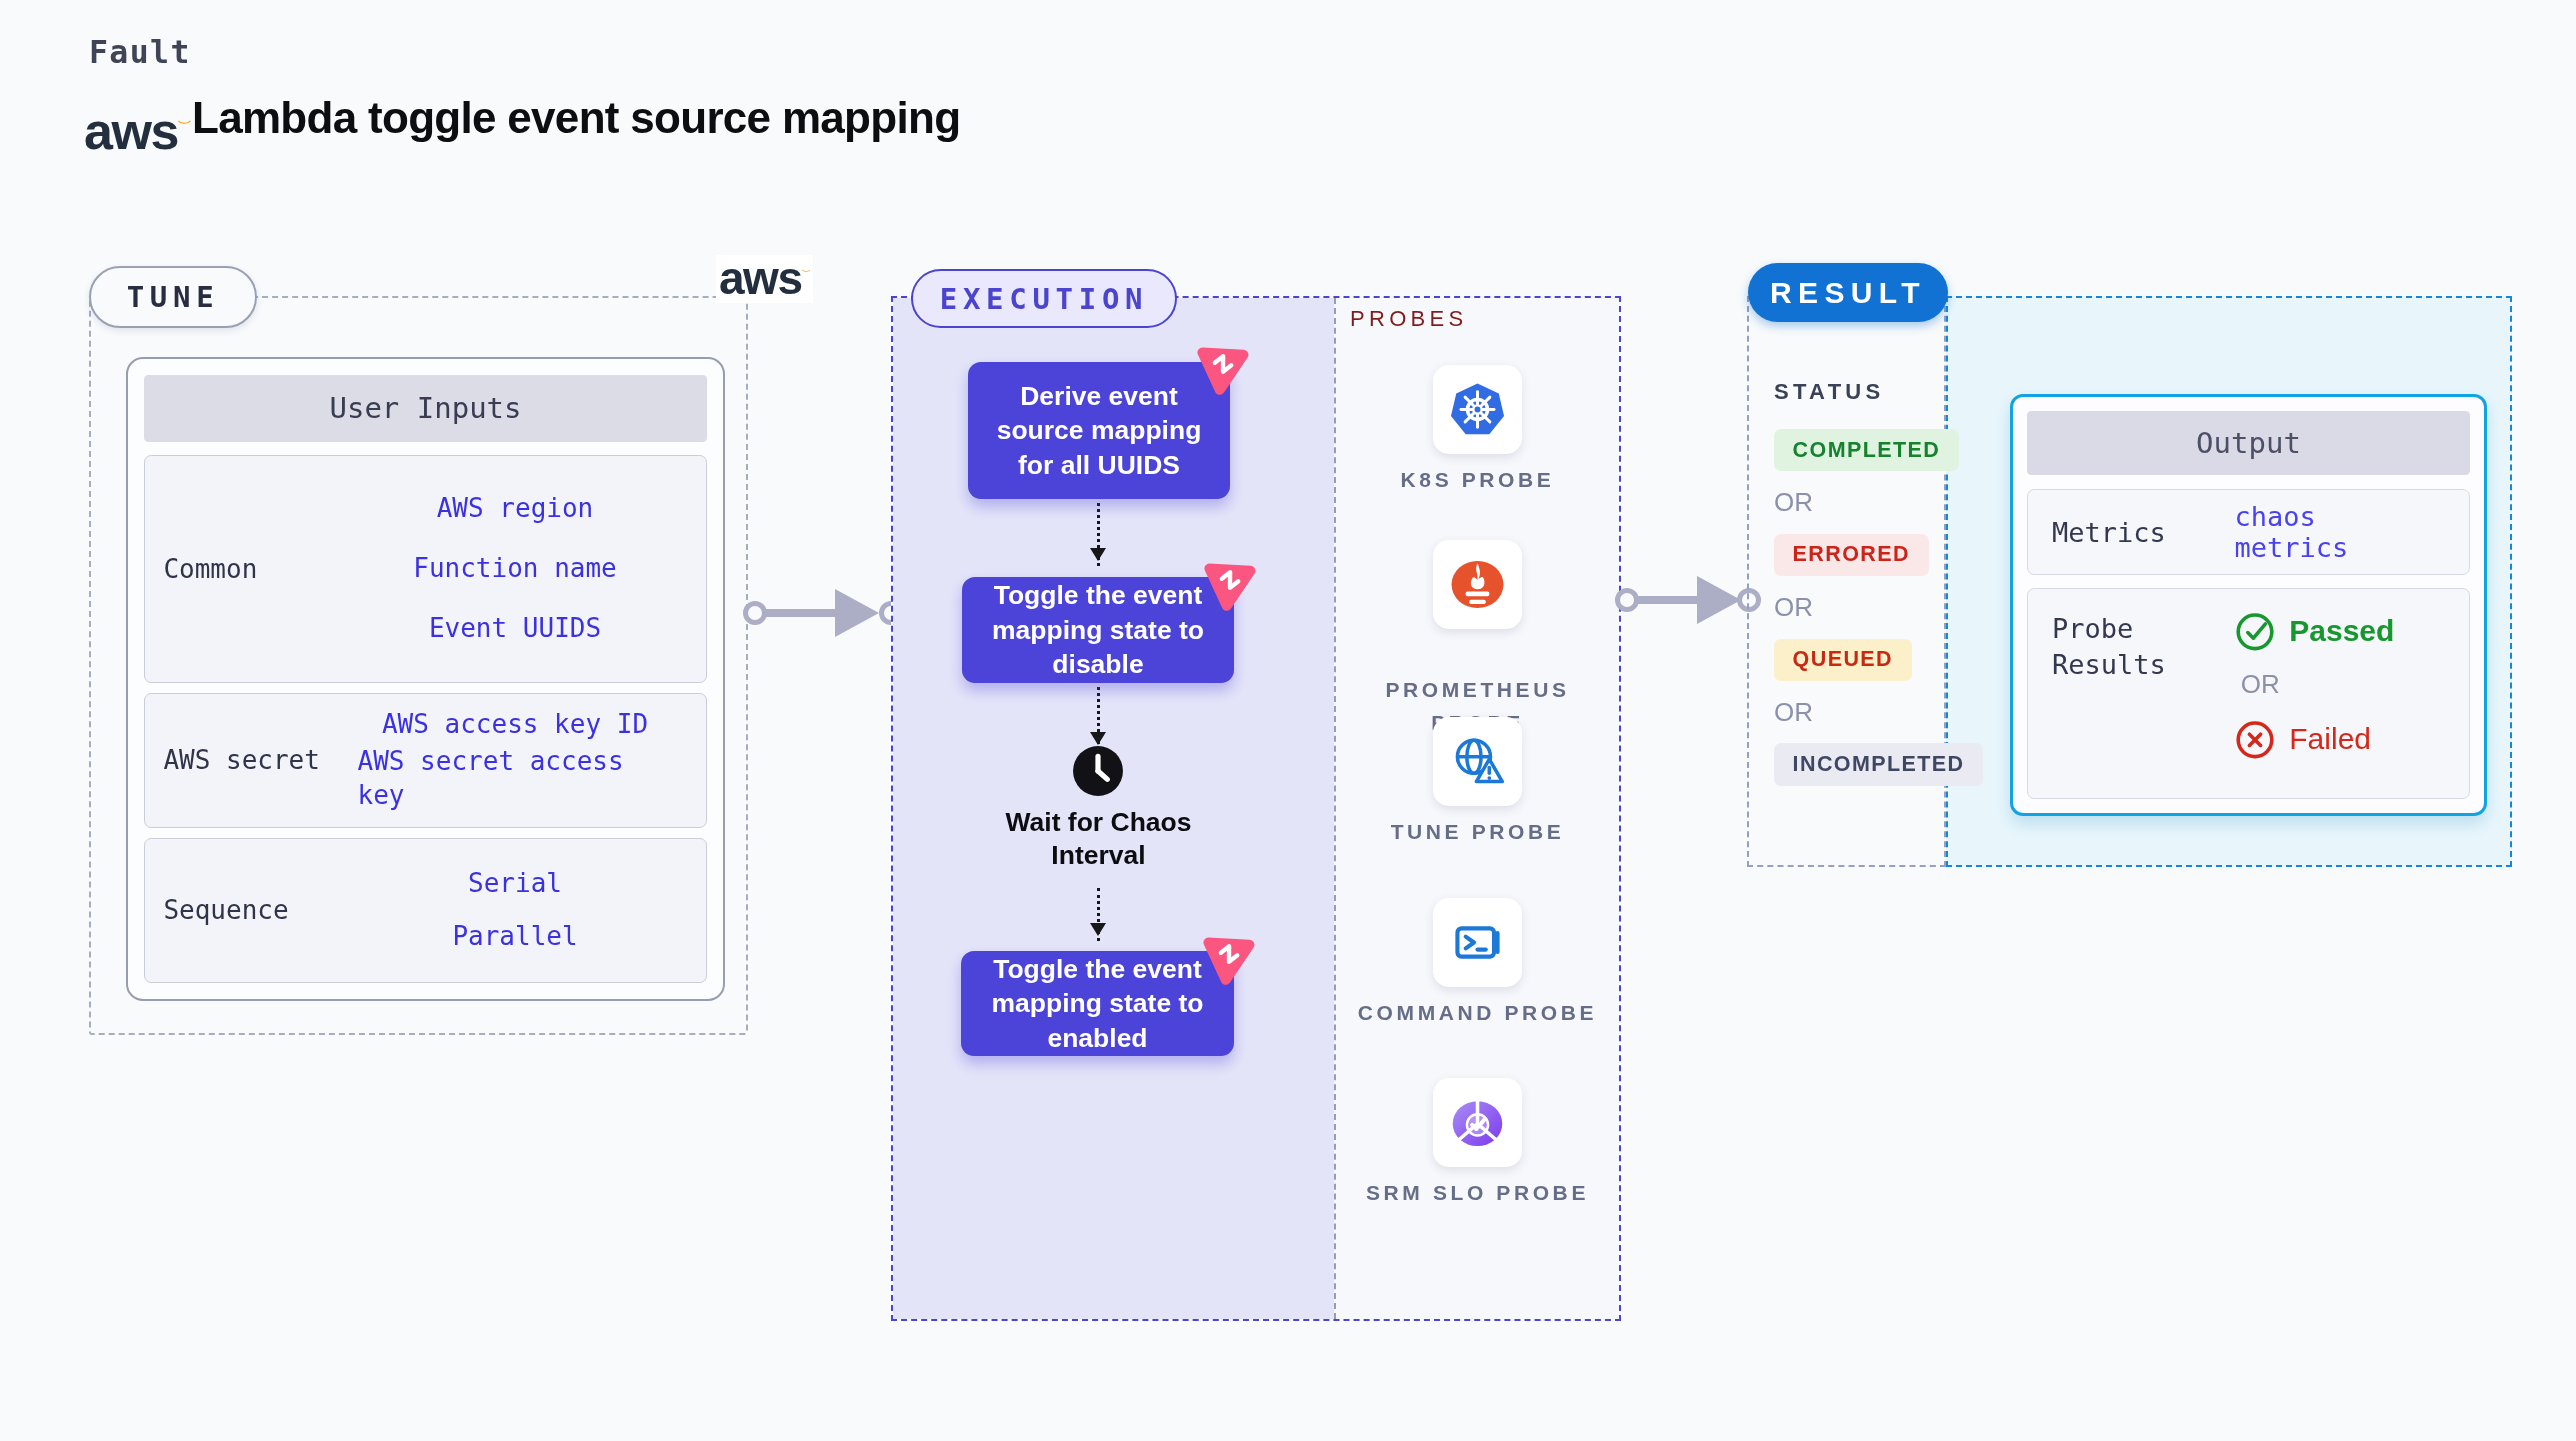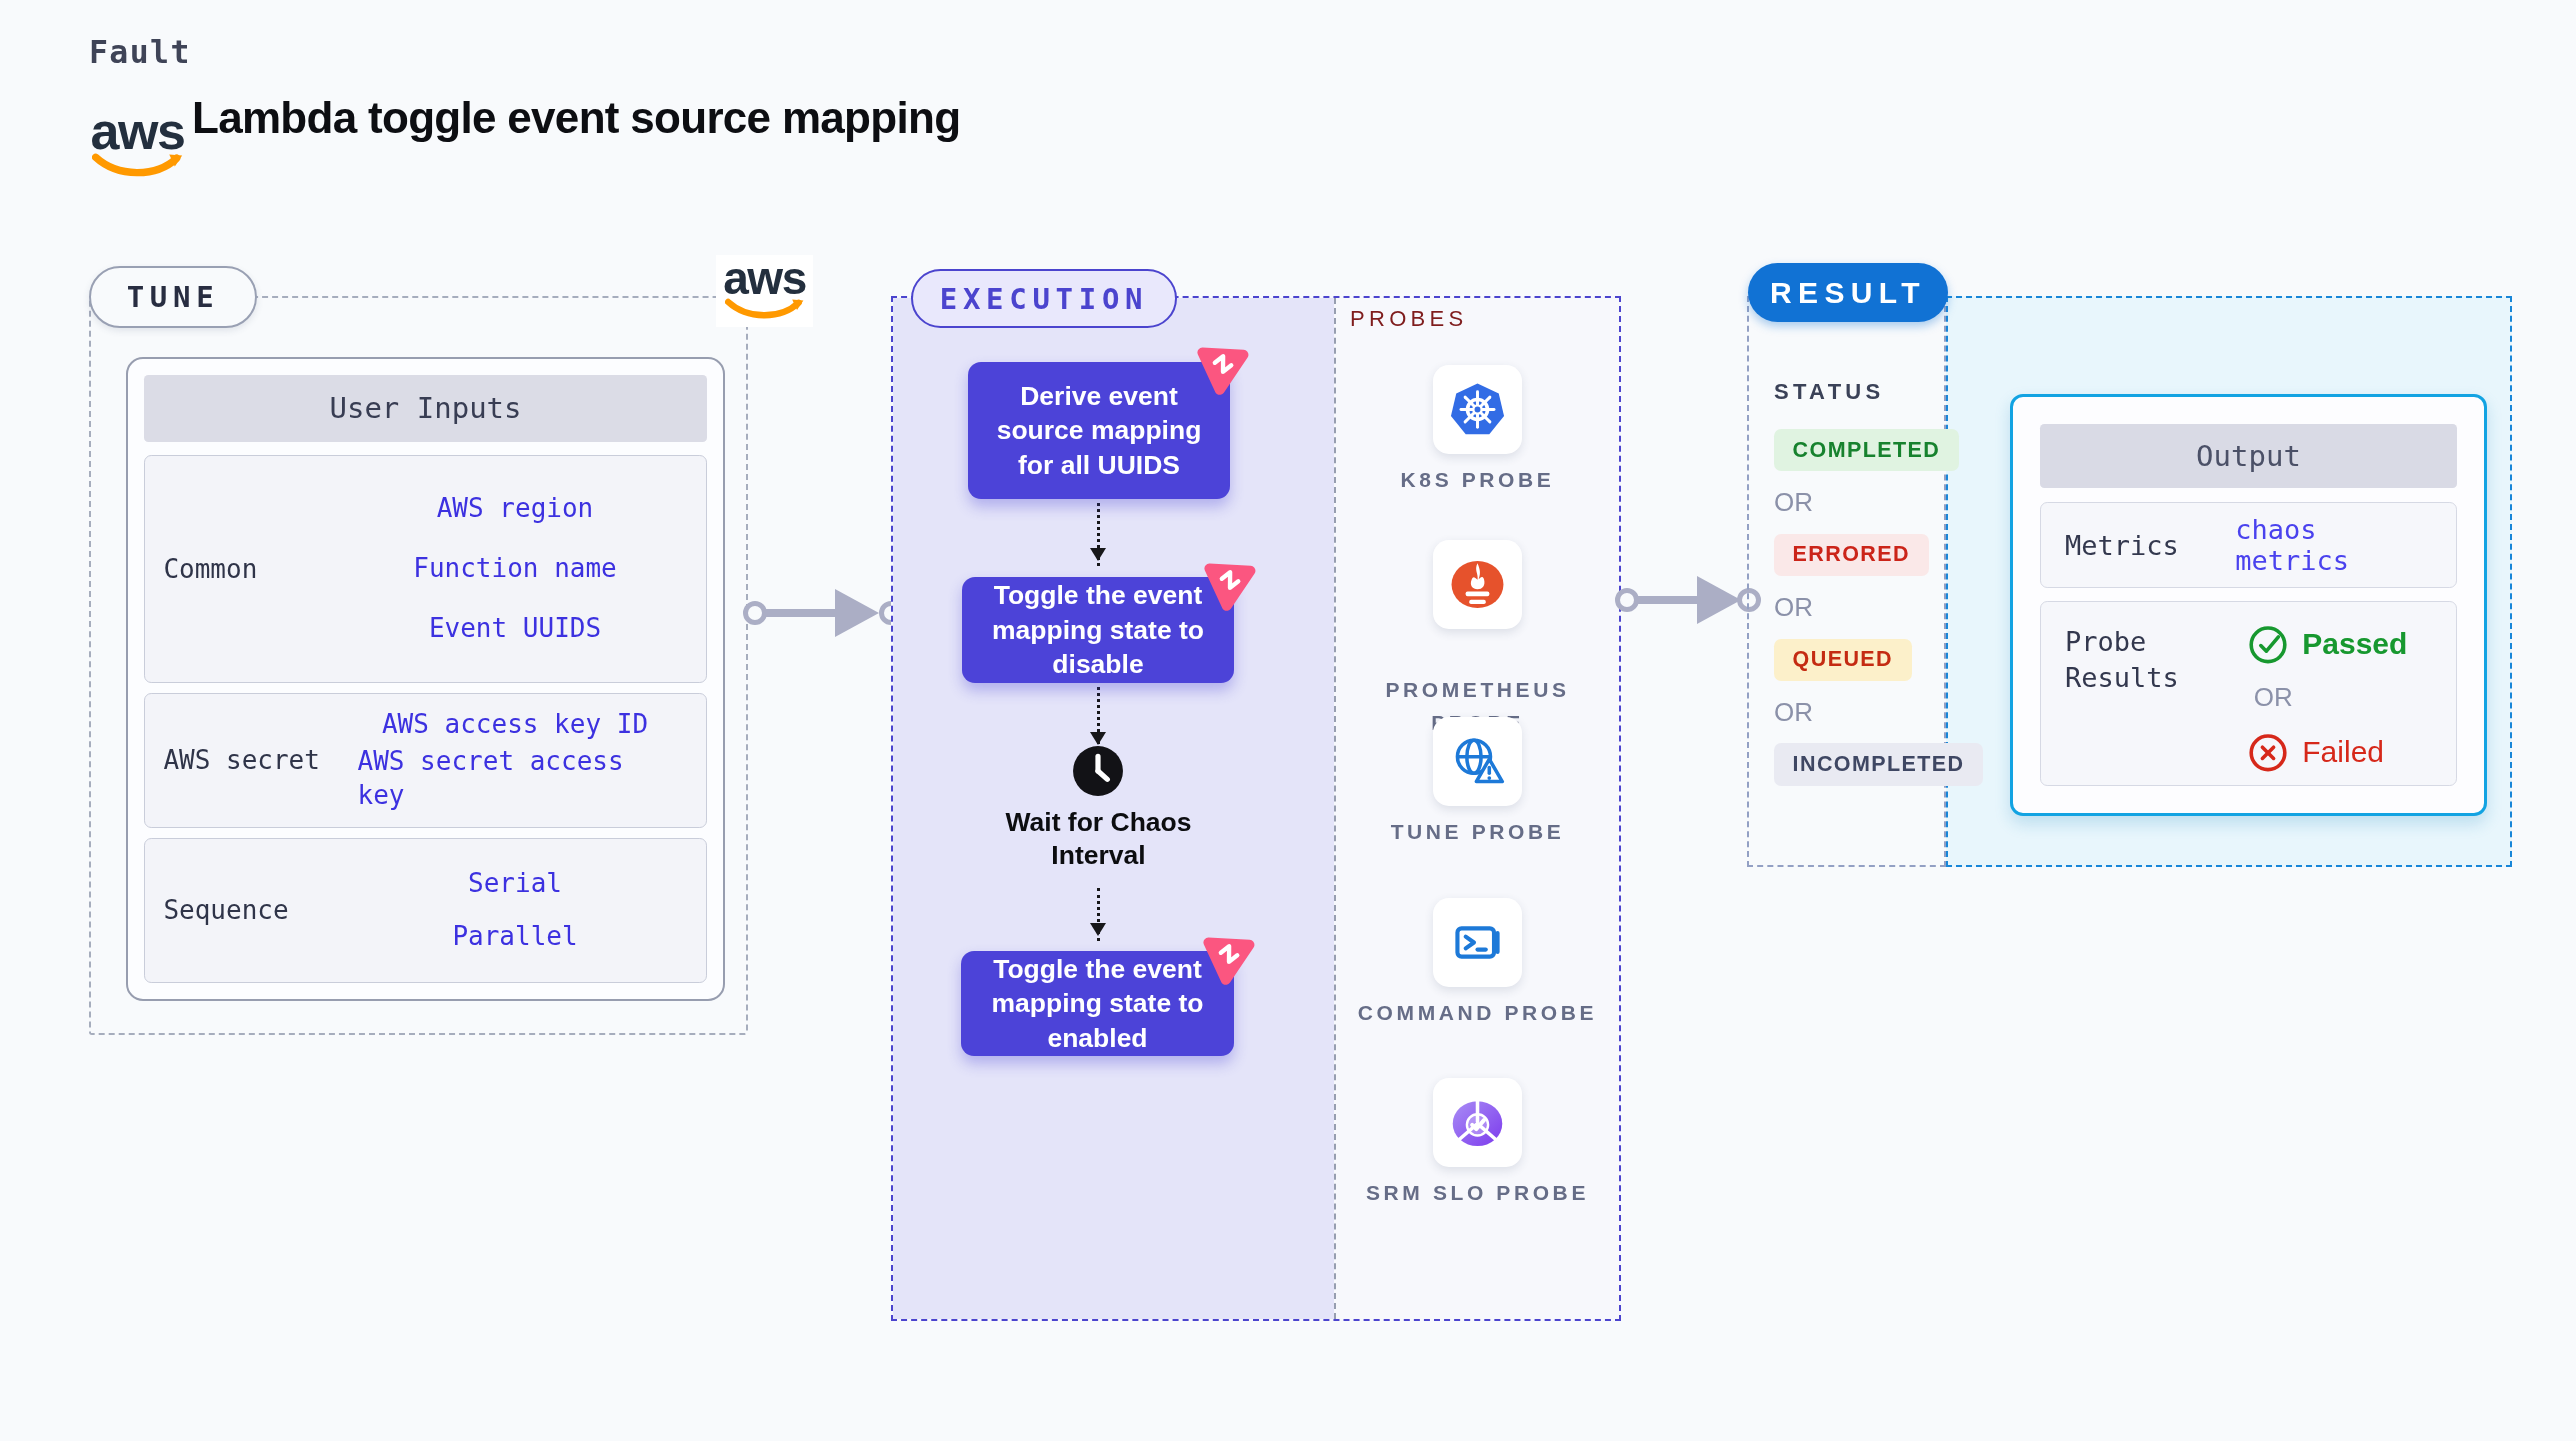--- a/index.html
+++ b/index.html
@@ -6,21 +6,21 @@
   html,body { width:2576px; height:1442px; }
   body {
     font-family:"Liberation Sans","DejaVu Sans",sans-serif;
     background:#f8fafc; overflow:hidden; position:relative;
   }
   .canvas { position:absolute; left:0; top:0; width:2576px; height:1442px; }
 
   
   .fault-label { position:absolute; left:89px; top:34px; font-family:"DejaVu Sans Mono",monospace;
     font-size:31.5px; font-weight:bold; color:#3f4457; letter-spacing:1.4px; }
-  .aws-logo { position:absolute; display:flex; flex-direction:column; align-items:center; }
+  .aws-logo { position:absolute; display:flex; flex-direction:row; align-items:flex-start; }
   .aws-logo .aws-word { font-weight:bold; color:#232f3e; letter-spacing:-1.4px; line-height:0.85; }
   .logo-header { left:84px; top:109px; width:107px; }
   .logo-header .aws-word { font-size:52px; }
   .logo-header svg { width:92px; height:29px; margin-top:-1.4px; }
   .page-title { position:absolute; left:192px; top:93px; font-size:44px; font-weight:800;
     color:#0d0e12; letter-spacing:-0.7px; }
 
   
   .pill { position:absolute; display:flex; align-items:center; justify-content:center;
     border-radius:43px; z-index:6; }
@@ -126,21 +126,21 @@
   .badge { padding:8.6px 18.6px; border-radius:7.2px; font-weight:bold; font-size:21.5px;
     letter-spacing:1.4px; }
   .b-completed { background:#e0f3e1; color:#17822e; }
   .b-errored   { background:#fae8e8; color:#cb2419; }
   .b-queued    { background:#fcf0ca; color:#c42b12; }
   .b-incompleted { background:#e9eaf2; color:#3f4763; }
   .or-label { font-size:26px; color:#8b91a9; margin:15.8px 0; }
   .or-label.in-output { margin:18.6px 0 18.6px 5.7px; }
 
   .output-card { position:absolute; left:2010px; top:394px; width:477px; height:422px;
-    background:#fdfdff; border:3.6px solid #12a3e2; border-radius:13px; padding:27px;
+    background:#fdfdff; border:3.6px solid #12a3e2; border-radius:13px; padding:14px;
     box-shadow:0 7.2px 15.8px rgba(18,130,190,.20); display:flex; flex-direction:column; }
   .output-header { height:64px; background:#d9dae5; border-radius:4.3px; display:flex;
     align-items:center; justify-content:center; font-family:"DejaVu Sans Mono",monospace;
     font-size:29px; color:#4b5067; margin-bottom:14.3px; }
   .output-row { background:#f6f7fb; border:1.4px solid #d6d9e4; border-radius:7.2px;
     display:flex; padding:0 24px; }
   .row-metrics { height:86px; align-items:center; margin-bottom:13px; }
   .row-metrics .o-label { width:183px; font-family:"DejaVu Sans Mono",monospace;
     font-size:27px; color:#33384e; }
   .metrics-value { font-family:"DejaVu Sans Mono",monospace; font-size:27px; color:#4a42ee; }

